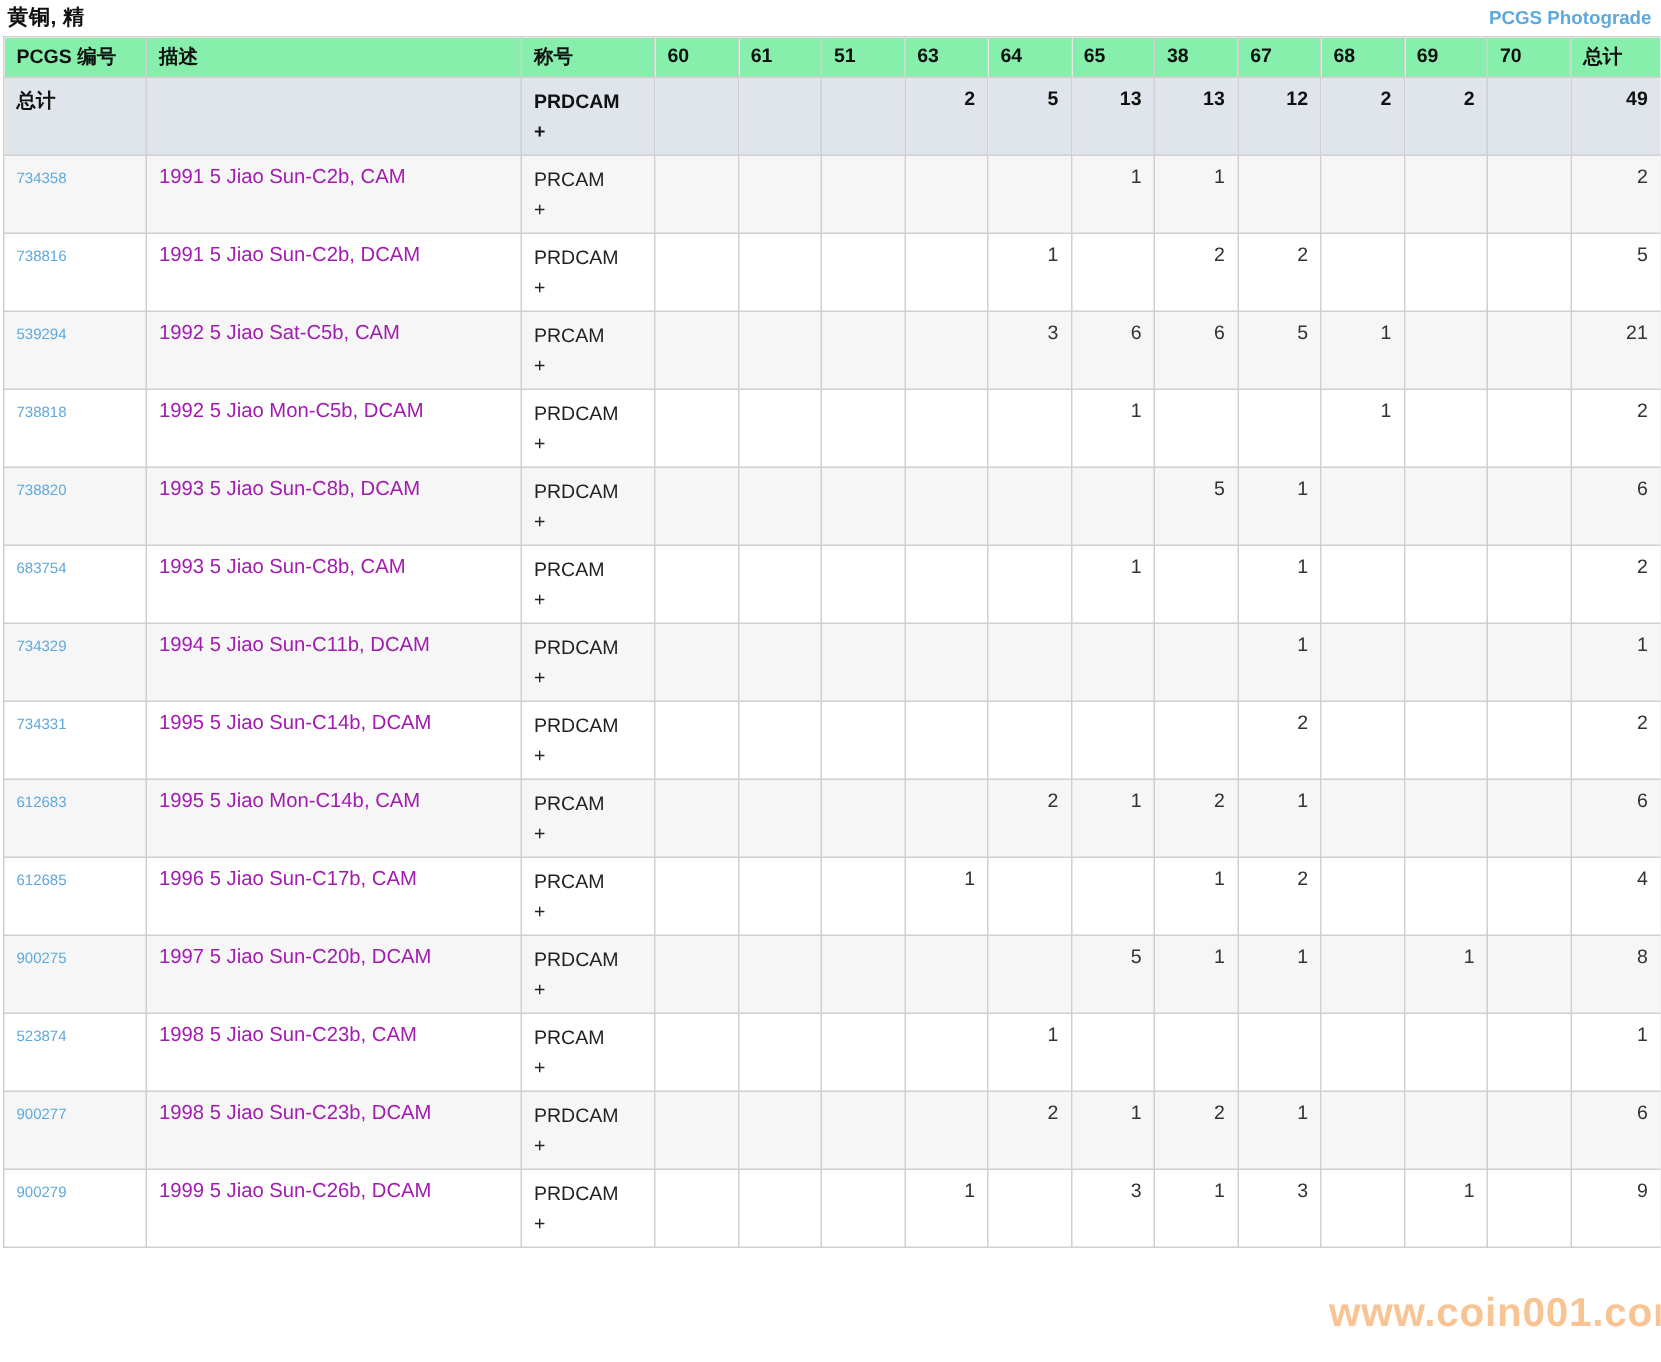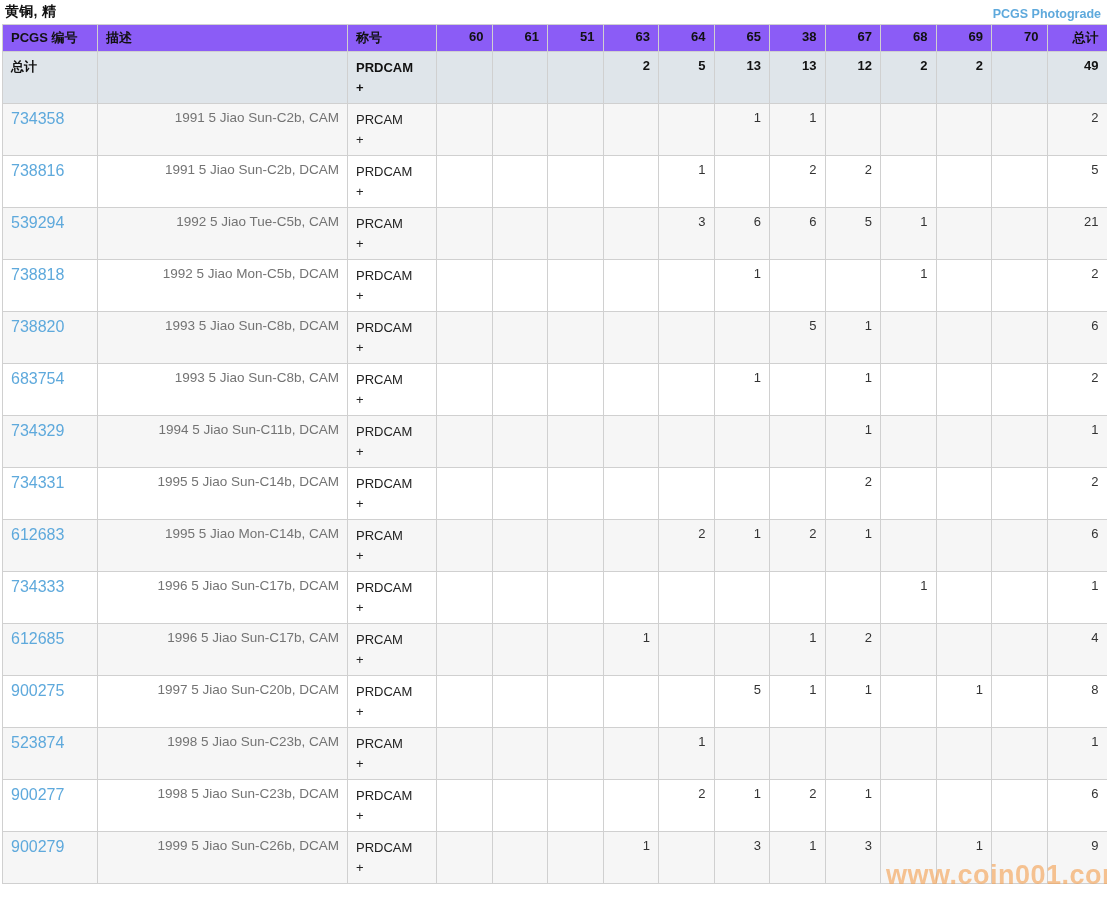--- a/index.html
+++ b/index.html
@@ -10,45 +10,45 @@
     --watermark:rgba(243,160,80,0.62);
   }
   *{box-sizing:border-box;margin:0;padding:0;}
   html,body{background:#fff;}
   body{
     width:1107px;height:908px;position:relative;overflow:hidden;
     font-family:"Liberation Sans","DejaVu Sans",sans-serif;
     color:#222;
   }
   .top-bar{
-    display:flex;justify-content:space-between;align-items:flex-end;
+    display:flex;justify-content:space-between;align-items:center;
     padding:3px 6px 3px 5px;height:24px;
   }
   .page-title{font-size:14px;font-weight:bold;color:#111;letter-spacing:.3px;}
   .photograde-link{font-size:12.5px;color:var(--link-blue);text-decoration:none;cursor:pointer;font-weight:bold;}
   table{
     border-collapse:collapse;table-layout:fixed;
     width:1105px;margin-left:2px;background:#fff;
   }
   th,td{
     border:1px solid var(--border);
     vertical-align:top;
     font-size:13px;
     padding:6px 8px;
     overflow:hidden;
   }
-  thead th{height:26px;padding:4px 8px;font-weight:bold;color:#111;background:#8b5cf6;text-align:left;}
-  thead th.num{text-align:right;margin-left:17px;}
+  thead th{height:26px;padding:4px 8px;font-weight:bold;color:#111;background:#86efac;text-align:left;}
+  thead th.num{text-align:left;margin-left:17px;}
   tbody td{height:45px;}
   td.num{text-align:right;color:#333;}
-  td.desc{font-size:13.5px;color:#737373;text-align:right;}
+  td.desc{font-size:13.5px;color:#a21caf;}
   td.desig{white-space:pre-line;line-height:1.5;}
   tr.totals-row td{background:var(--totals-bg);font-weight:bold;color:#111;}
   tbody tr.data-row:nth-child(even) td{background:var(--stripe-bg);}
-  a.cert-link{color:var(--link-blue);text-decoration:none;font-size:16px;cursor:pointer;}
+  a.cert-link{color:var(--link-blue);text-decoration:none;font-size:10px;cursor:pointer;}
   .watermark{
     position:absolute;left:886px;top:860px;
     font-size:27px;font-weight:bold;letter-spacing:.5px;
     color:var(--watermark);
     white-space:nowrap;pointer-events:none;
   }
   
   col.c-pcgs{width:95px;} col.c-desc{width:250px;} col.c-desig{width:89px;}
   col.c-grade{width:55.5px;} col.c-total{width:60px;}
 </style>
@@ -148,21 +148,21 @@
         <td class="num"></td>
         <td class="num">2</td>
         <td class="num">2</td>
         <td class="num"></td>
         <td class="num"></td>
         <td class="num"></td>
         <td class="num">5</td>
       </tr>
       <tr class="data-row">
         <td><a class="cert-link">539294</a></td>
-        <td class="desc">1992 5 Jiao Tue-C5b, CAM</td>
+        <td class="desc">1992 5 Jiao Sat-C5b, CAM</td>
         <td class="desig">PRCAM
 +</td>
         <td class="num"></td>
         <td class="num"></td>
         <td class="num"></td>
         <td class="num"></td>
         <td class="num">3</td>
         <td class="num">6</td>
         <td class="num">6</td>
         <td class="num">5</td>
@@ -273,38 +273,20 @@
         <td class="num">2</td>
         <td class="num">1</td>
         <td class="num">2</td>
         <td class="num">1</td>
         <td class="num"></td>
         <td class="num"></td>
         <td class="num"></td>
         <td class="num">6</td>
       </tr>
       <tr class="data-row">
-        <td><a class="cert-link">734333</a></td>
-        <td class="desc">1996 5 Jiao Sun-C17b, DCAM</td>
-        <td class="desig">PRDCAM
-+</td>
-        <td class="num"></td>
-        <td class="num"></td>
-        <td class="num"></td>
-        <td class="num"></td>
-        <td class="num"></td>
-        <td class="num"></td>
-        <td class="num"></td>
-        <td class="num"></td>
-        <td class="num">1</td>
-        <td class="num"></td>
-        <td class="num"></td>
-        <td class="num">1</td>
-      </tr>
-      <tr class="data-row">
         <td><a class="cert-link">612685</a></td>
         <td class="desc">1996 5 Jiao Sun-C17b, CAM</td>
         <td class="desig">PRCAM
 +</td>
         <td class="num"></td>
         <td class="num"></td>
         <td class="num"></td>
         <td class="num">1</td>
         <td class="num"></td>
         <td class="num"></td>

